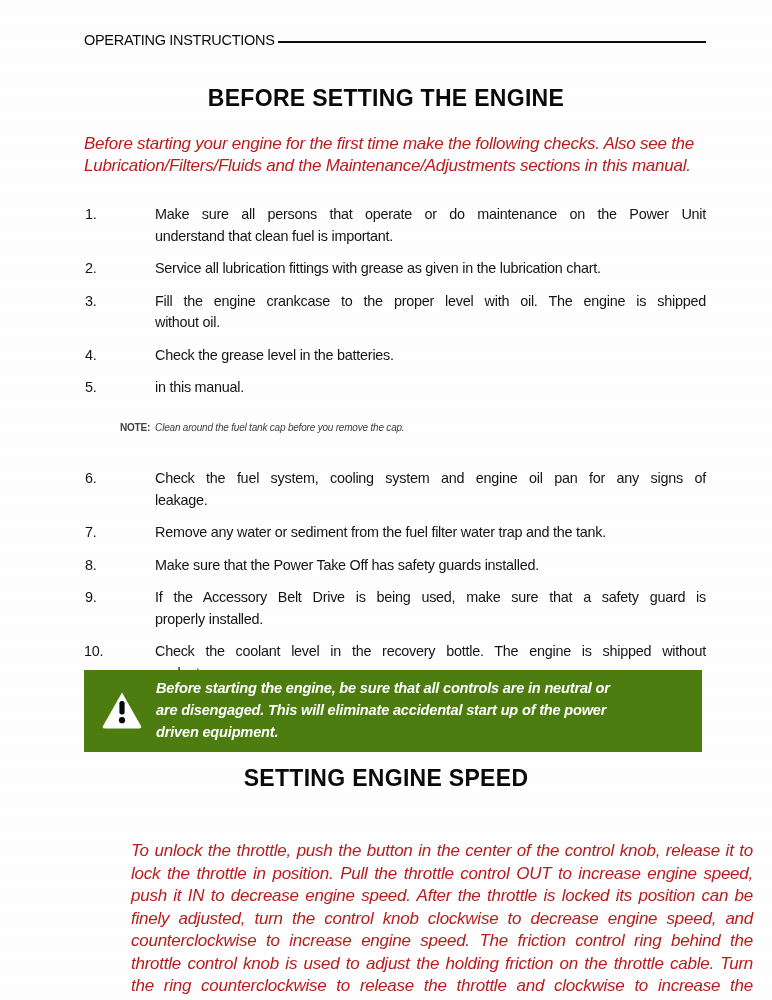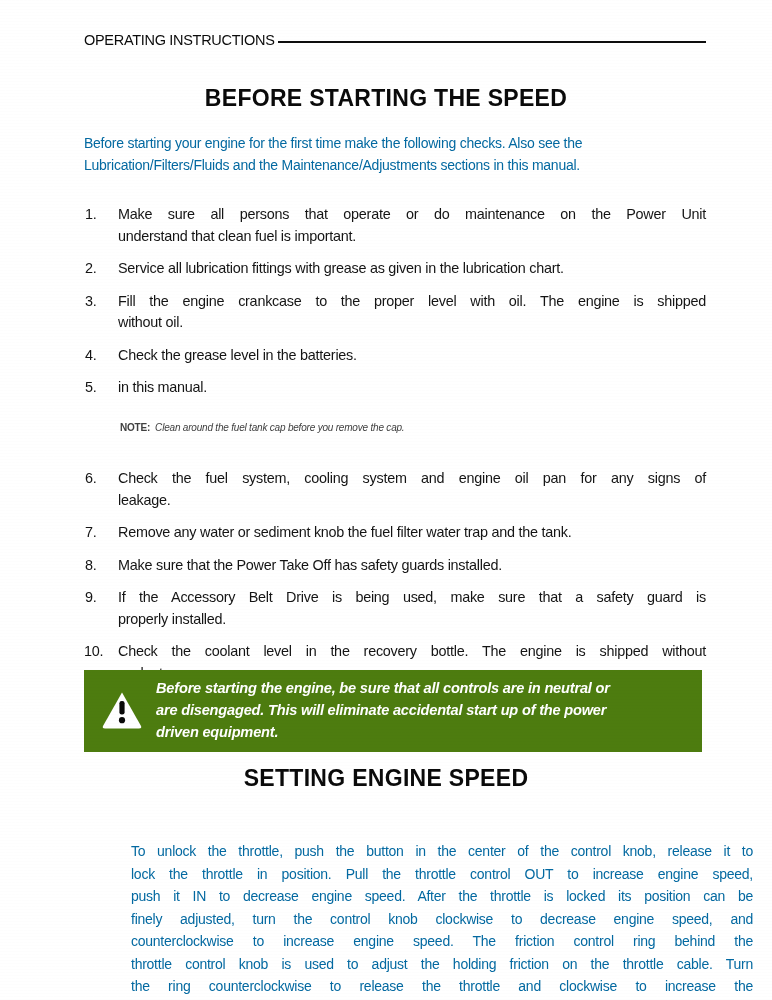--- a/index.html
+++ b/index.html
@@ -61,24 +61,25 @@
     color: #0a0a0a;
   }
   #title-before  { top: 85px; }
   #title-setting { top: 765px; }
 
   
   .para {
     position: absolute;
     left: 84px;
     width: 622px;
-    font-size: 14px;
+    font-size: 17px;
     line-height: 21.5px;
-    color: #0369a1;
+    color: #b91c1c;
     letter-spacing: -0.25px;
+    font-style: italic;
   }
   #intro-para { top: 133px; }
   #intro-para .ln { display: block; white-space: nowrap; }
 
   #closing-para {
     top: 840px;
     text-align: justify;
     line-height: 22.5px;
     margin-left: 47px;
   }
@@ -112,20 +113,21 @@
     flex: 0 0 34px;
     width: 34px;
     text-align: left;
     padding-left: 1px;
     box-sizing: border-box;
   }
   .check-num.wide { padding-left: 0; }
   .check-body {
     flex: 1 1 auto;
     text-align: justify;
+    margin-left: 37px;
   }
   .check-body .ln {
     display: block;
     white-space: nowrap;
     text-align: justify;
     text-align-last: justify;
   }
   .check-body .ln.last { text-align-last: left; }
 
   
@@ -195,21 +197,21 @@
 </head>
 <body>
 
 <div class="page">
 
   <div class="header">
     <span class="header-title">OPERATING INSTRUCTIONS</span>
     <span class="header-rule"></span>
   </div>
 
-  <div class="section-title" id="title-before">BEFORE STARTING THE SPEED</div>
+  <div class="section-title" id="title-before">BEFORE SETTING THE ENGINE</div>
 
   <div class="para" id="intro-para">
     <span class="ln">Before starting your engine for the first time make the following checks. Also see the</span>
     <span class="ln">Lubrication/Filters/Fluids and the Maintenance/Adjustments sections in this manual.</span>
   </div>
 
   <div class="checklist">
 
     <div class="check-item">
       <span class="check-num">1.</span>
@@ -260,21 +262,21 @@
       <span class="check-num">6.</span>
       <span class="check-body">
         <span class="ln">Check the fuel system, cooling system and engine oil pan for any signs of</span>
         <span class="ln last">leakage.</span>
       </span>
     </div>
 
     <div class="check-item">
       <span class="check-num">7.</span>
       <span class="check-body">
-        <span class="ln last">Remove any water or sediment knob the fuel filter water trap and the tank.</span>
+        <span class="ln last">Remove any water or sediment from the fuel filter water trap and the tank.</span>
       </span>
     </div>
 
     <div class="check-item">
       <span class="check-num">8.</span>
       <span class="check-body">
         <span class="ln last">Make sure that the Power Take Off has safety guards installed.</span>
       </span>
     </div>
 

